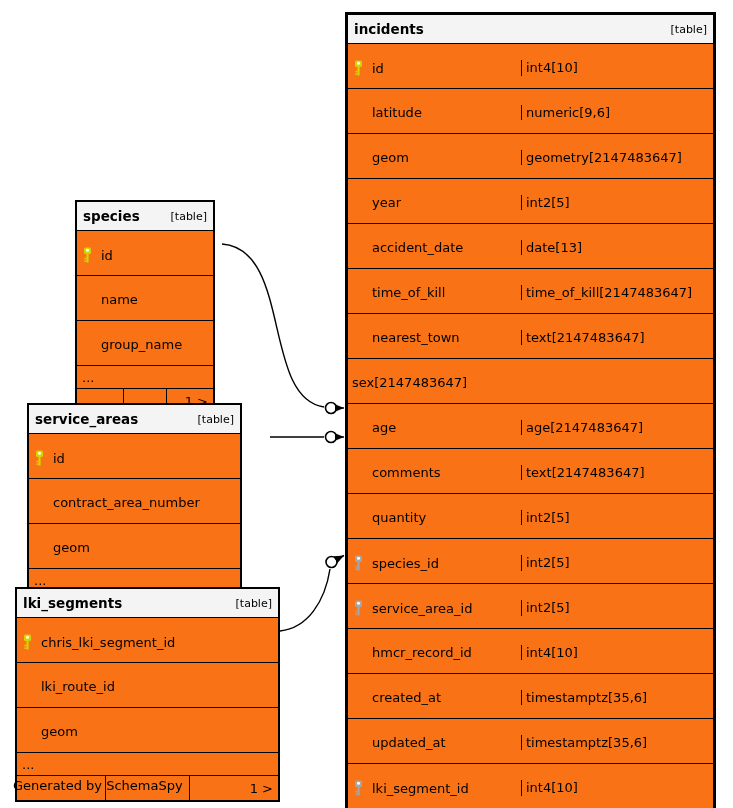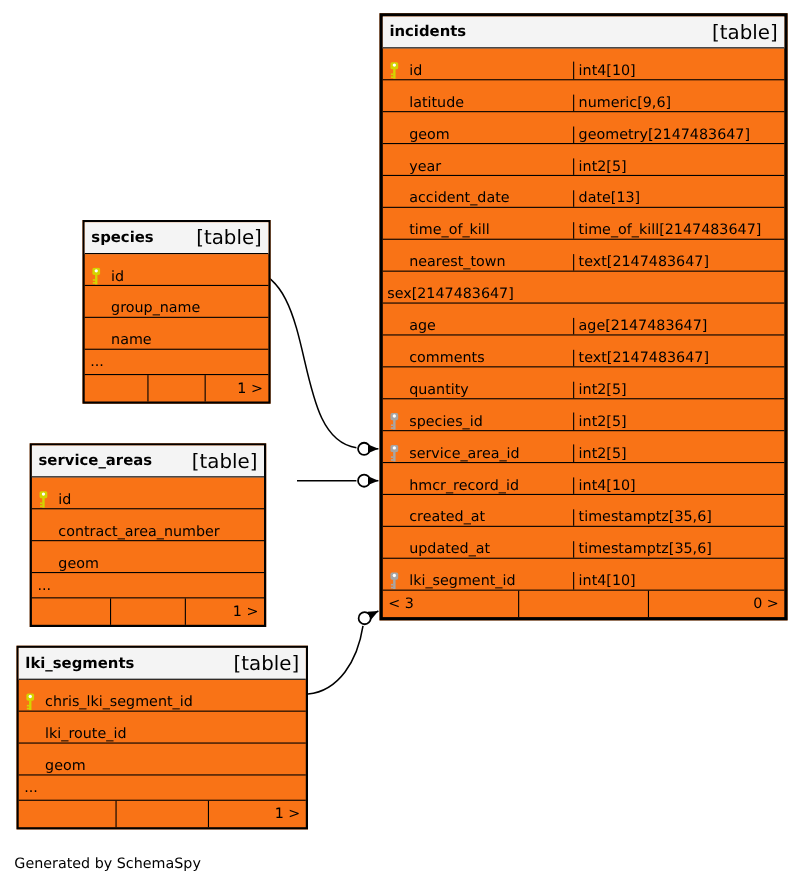--- a/index.html
+++ b/index.html
@@ -12,38 +12,39 @@
     overflow: hidden;
   }
   .schema-table {
     position: absolute;
     background: #f97316;
     border: 2px solid #000;
     box-sizing: border-box;
     font-size: 13px;
   }
   #table-incidents { left: 345px; top: 12px;  width: 371px; border-width: 3px; }
-  #table-species      { left: 75px;  top: 200px; width: 171px; }
+  #table-species      { left: 75px;  top: 200px; width: 140px; }
   #table-service_areas{ left: 27px;  top: 403px; width: 215px; }
   #table-lki_segments { left: 15px;  top: 587px; width: 265px; }
 
   .tbl-header {
     display: flex; justify-content: space-between; align-items: center;
     background: #f4f4f4;
     height: 29px; box-sizing: border-box;
     padding: 0 6px;
     border-bottom: 1px solid #000;
   }
   .tbl-name  { font-weight: bold; font-size: 13.5px; }
-  .tbl-badge { font-size: 18px; }
+  .tbl-badge { font-size: 11px; }
 
   .col-row {
-    display: flex; align-items: flex-end;
+    display: flex; align-items: flex-start;
     height: 29px; box-sizing: border-box;
     border-bottom: 1px solid #000;
+    margin-top: 16px;
   }
   .name-cell {
     display: flex; align-items: center;
     width: 174px; flex: none;
     border-right: 1px solid #000;
     padding-left: 5px; box-sizing: border-box;
     white-space: nowrap; overflow: hidden;
   }
   .compact .name-cell { width: auto; flex: 1; border-right: none; }
   .key-slot { width: 19px; flex: none; display: inline-flex; align-items: center; }
@@ -285,27 +286,27 @@
               <rect x="2.4" y="10.8" width="2" height="1.5" fill="#d4d400"></rect>
               <rect x="2.4" y="13.4" width="2" height="1.5" fill="#d4d400"></rect>
             </svg>
           </span>
           <span>id</span>
         </div>
       </div>
       <div class="col-row">
         <div class="name-cell">
           <span class="key-slot"></span>
+          <span>name</span>
+        </div>
+      </div>
+      <div class="col-row">
+        <div class="name-cell">
+          <span class="key-slot"></span>
           <span>group_name</span>
-        </div>
-      </div>
-      <div class="col-row">
-        <div class="name-cell">
-          <span class="key-slot"></span>
-          <span>name</span>
         </div>
       </div>
       <div class="ellipsis-row">
         <span>...</span>
       </div>
     </div>
   <div class="tbl-footer">
       <div class="foot-cell"></div>
       <div class="foot-cell"></div>
       <div class="foot-cell">1 &gt;</div>

